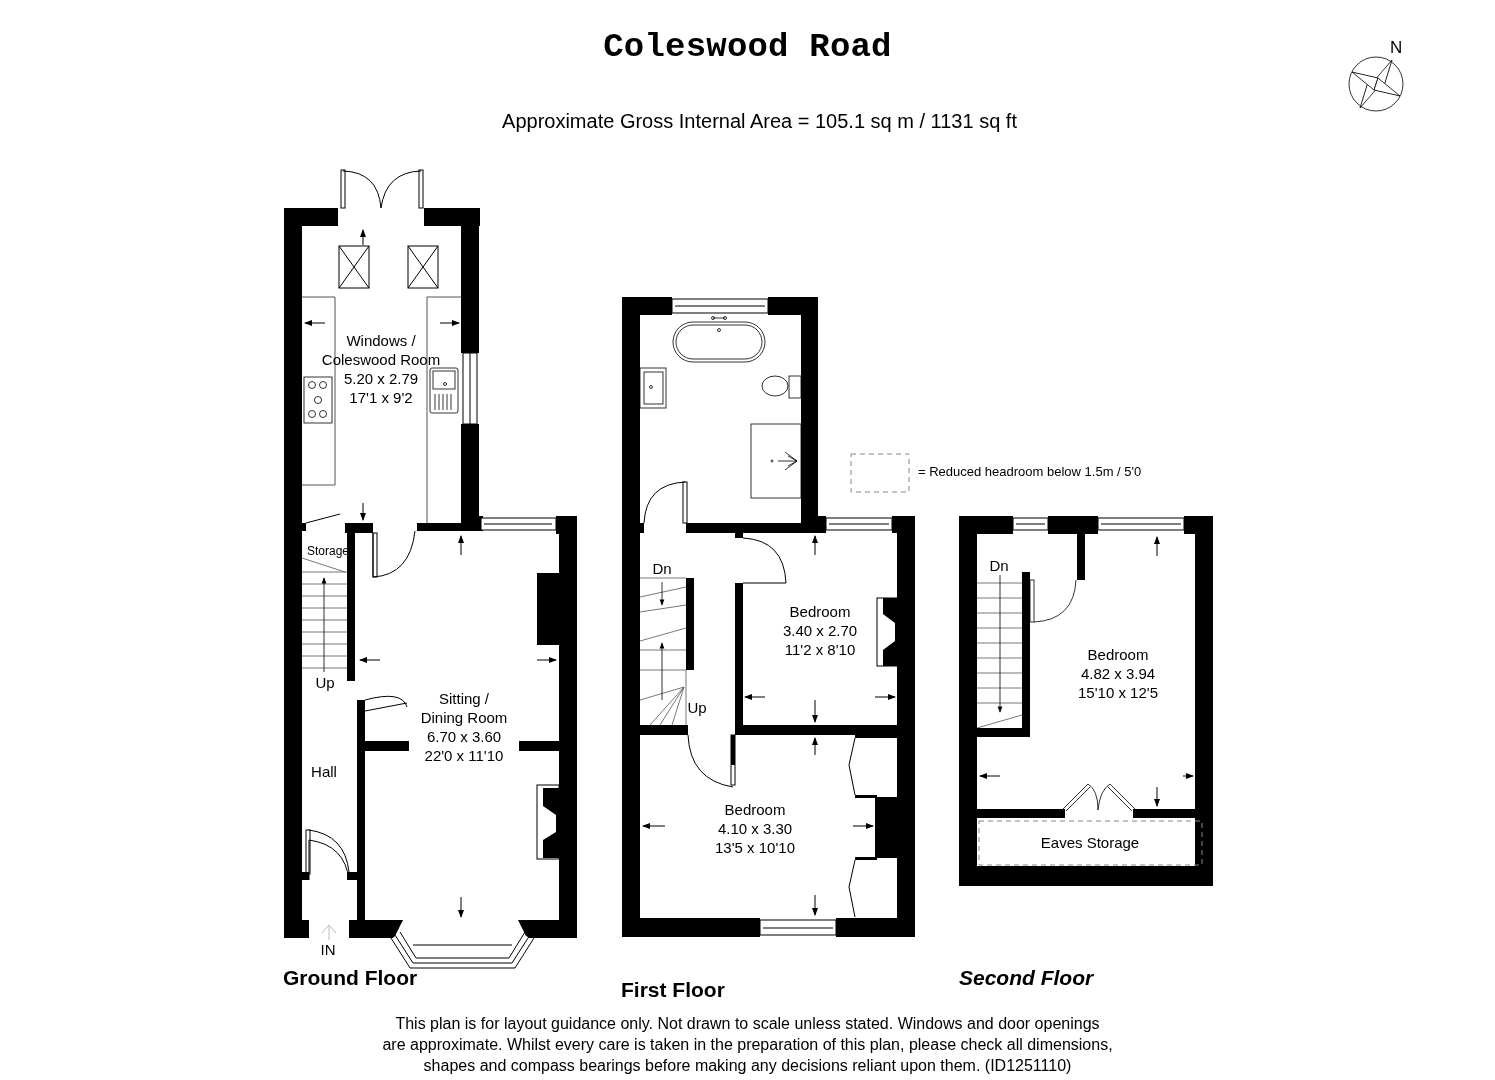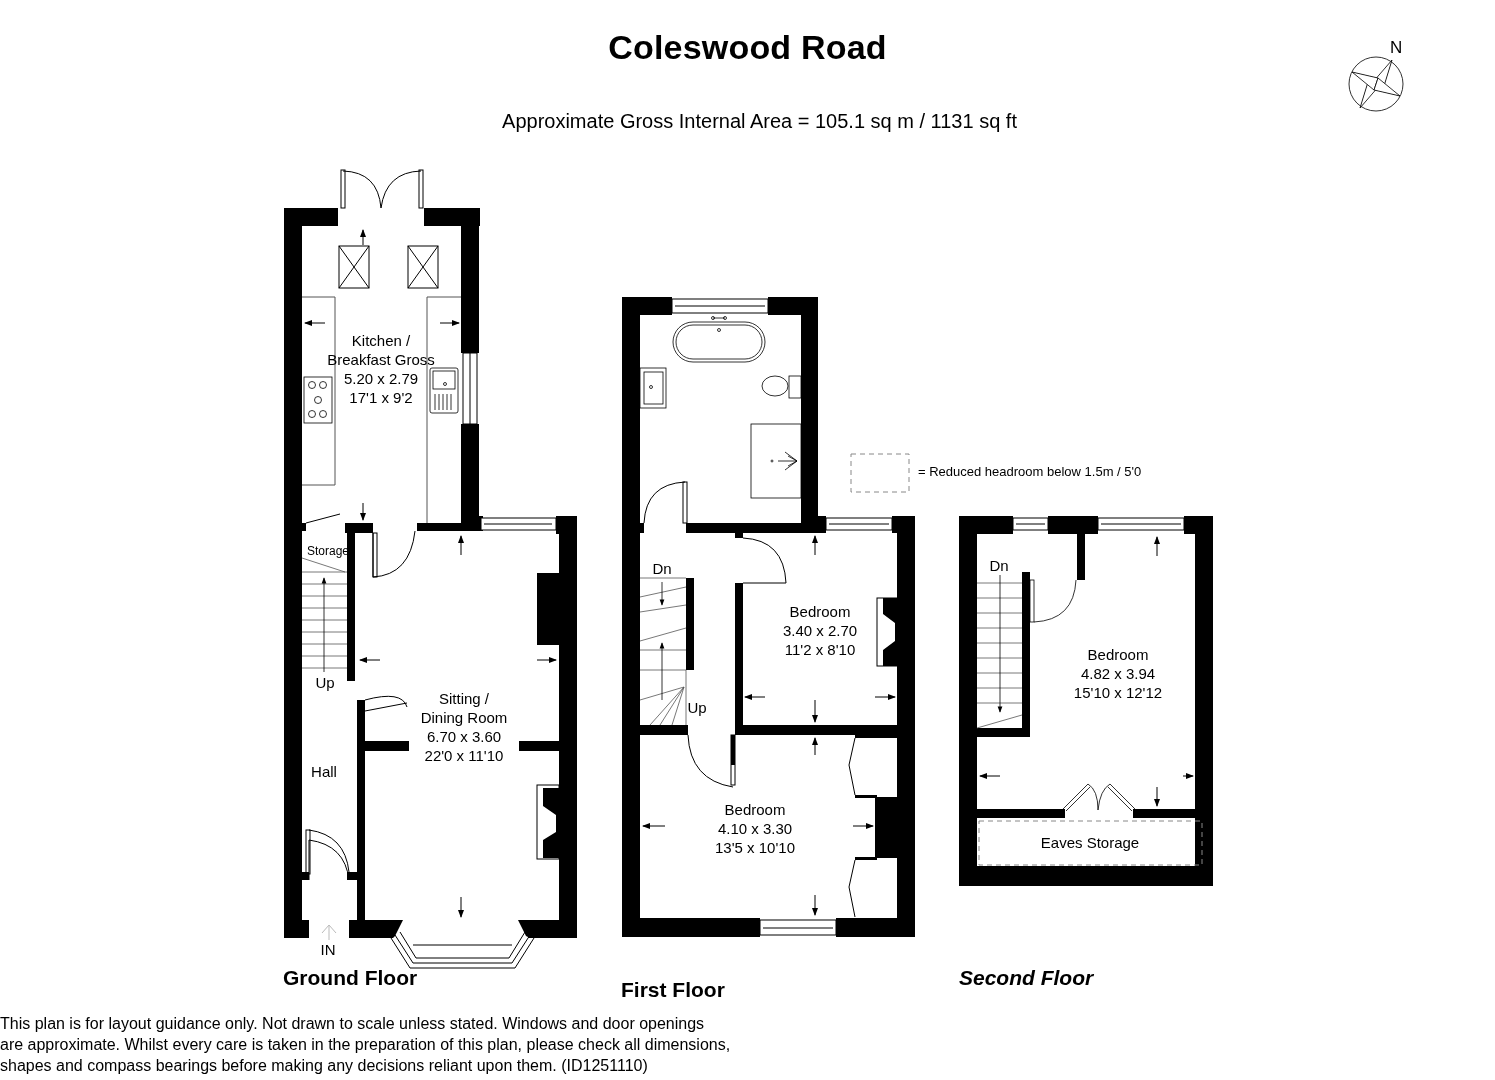--- a/index.html
+++ b/index.html
@@ -1,23 +1,23 @@
 <!DOCTYPE html>
 <html><head>
 <meta charset="utf-8">
 <style>
   html, body { margin: 0; padding: 0; background: #ffffff; }
   body { width: 1495px; height: 1080px; position: relative; overflow: hidden;
          font-family: "Liberation Sans", sans-serif; color: #000; }
   .title { position: absolute; left: 0; width: 1495px; top: 28px; text-align: center;
-           font-size: 34px; font-weight: bold; letter-spacing: 0.2px; }
+           font-size: 34px; font-weight: bold; letter-spacing: 0.2px; font-family: Liberation Mono, monospace; }
   .subtitle { position: absolute; left: 0; width: 1495px; top: 110px; text-align: center;
               font-size: 20px; padding-left: 12px; }
   .floor-label { position: absolute; top: 966px; font-size: 21px; font-weight: bold; }
-  .disclaimer { position: absolute; left: 0; width: 1495px; top: 1013px; text-align: left;
+  .disclaimer { position: absolute; left: 0; width: 1495px; top: 1013px; text-align: center;
                 font-size: 16px; line-height: 21px; }
   svg.plan { position: absolute; left: 0; top: 0; }
   .lbl { position: absolute; text-align: center; font-size: 15px; line-height: 19px; white-space: nowrap; transform: translateX(-50%); }
   .small { font-size: 12px; padding-left: 8px; }
   .legend-text { position: absolute; left: 918px; top: 464px; font-size: 13px; }
 </style>
 </head>
 <body>
 
 <div class="title">Coleswood Road</div>
@@ -315,22 +315,22 @@
   <rect x="979" y="821" width="223" height="44" fill="none" stroke="#888" stroke-width="1" stroke-dasharray="5,4"></rect>
   <g stroke="#000" stroke-width="1" marker-end="url(#ah)">
     <line x1="1157" y1="556" x2="1157" y2="537"></line>
     <line x1="1000" y1="776" x2="980" y2="776"></line>
     <line x1="1183" y1="776" x2="1193" y2="776"></line>
     <line x1="1157" y1="787" x2="1157" y2="806"></line>
   </g>
 </svg>
 
 <div class="lbl" style="left:381px; top:331px;">
-  <div>Kitchen /</div>
-  <div>Breakfast Gross</div>
+  <div>Windows /</div>
+  <div>Coleswood Room</div>
   <div>5.20 x 2.79</div>
   <div>17'1 x 9'2</div>
 </div>
 <div class="lbl small" style="left:324px; top:542px;">Storage</div>
 <div class="lbl" style="left:325px; top:673px;">Up</div>
 <div class="lbl" style="left:464px; top:689px;">
   <div>Sitting /</div>
   <div>Dining Room</div>
   <div>6.70 x 3.60</div>
   <div>22'0 x 11'10</div>
@@ -350,21 +350,21 @@
   <div>4.10 x 3.30</div>
   <div>13'5 x 10'10</div>
 </div>
 
 <div class="legend-text">= Reduced headroom below 1.5m / 5'0</div>
 
 <div class="lbl" style="left:999px; top:556px;">Dn</div>
 <div class="lbl" style="left:1118px; top:645px;">
   <div>Bedroom</div>
   <div>4.82 x 3.94</div>
-  <div>15'10 x 12'12</div>
+  <div>15'10 x 12'5</div>
 </div>
 <div class="lbl" style="left:1090px; top:833px;">Eaves Storage</div>
 
 <div style="position:absolute; left:1390px; top:38px; font-size:17px;">N</div>
 
 <div class="floor-label" style="left:283px;">Ground Floor</div>
 <div class="floor-label" style="left:621px;margin-top:12px;">First Floor</div>
 <div class="floor-label" style="left:959px;font-style:italic;">Second Floor</div>
 
 <div class="disclaimer">

